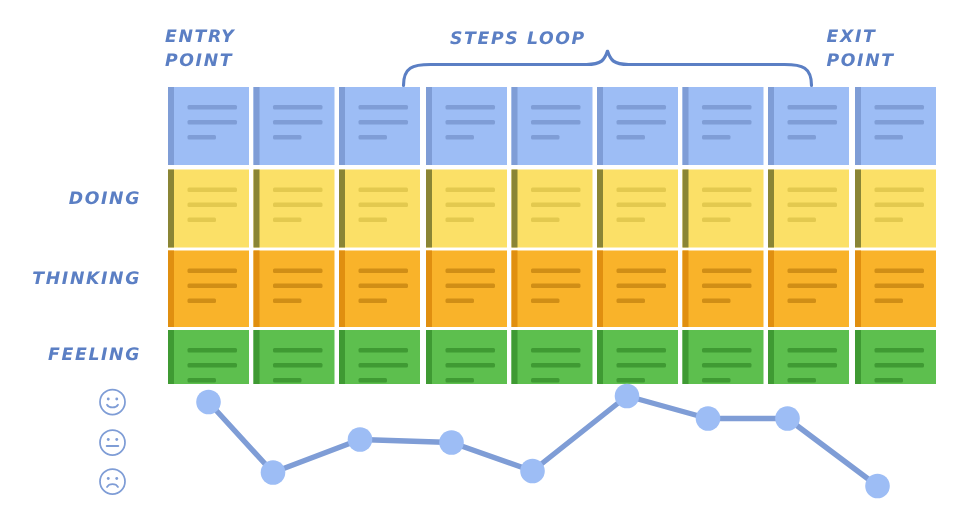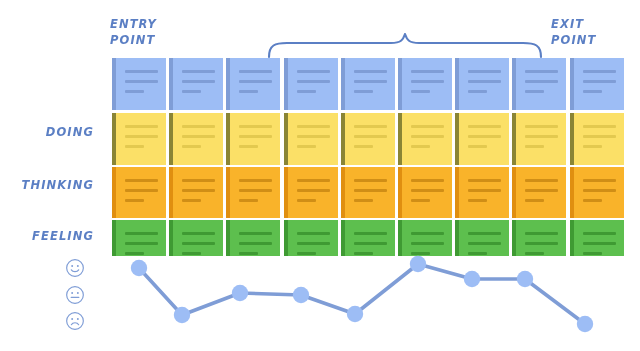--- a/index.html
+++ b/index.html
@@ -100,20 +100,21 @@
   #mood-chart{position:absolute;left:0;top:0;width:640px;height:351px;pointer-events:none;}
 </style>
 </head>
 <body>
 
 <div id="stage">
 
   <div class="anno" id="entry-point-label">ENTRY
 POINT</div>
 
+  <div class="anno" id="steps-loop-label">STEPS LOOP</div>
 
   <div class="anno" id="exit-point-label">EXIT
 POINT</div>
 
   <svg id="steps-brace" width="280" height="26" viewBox="0 0 280 26">
     <path d="M4 24 C4 12, 10 10, 22 10 L126 10 C136 10, 138 7, 140 1
              C142 7, 144 10, 154 10 L258 10 C270 10, 276 12, 276 24" fill="none" stroke="#5b7fc4" stroke-width="2.1" stroke-linecap="round" stroke-linejoin="round"></path>
   </svg>
 
   <div class="row-label" id="label-doing">DOING</div>

